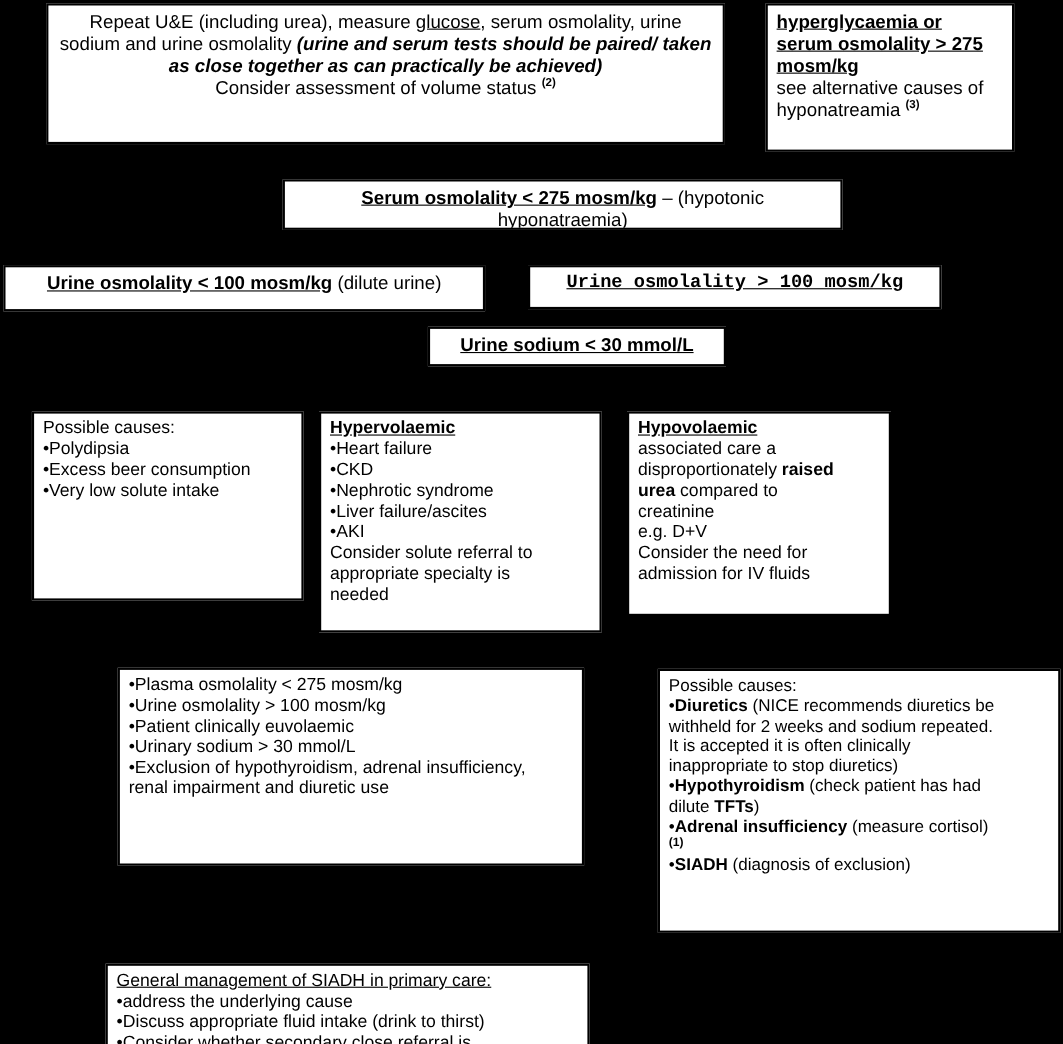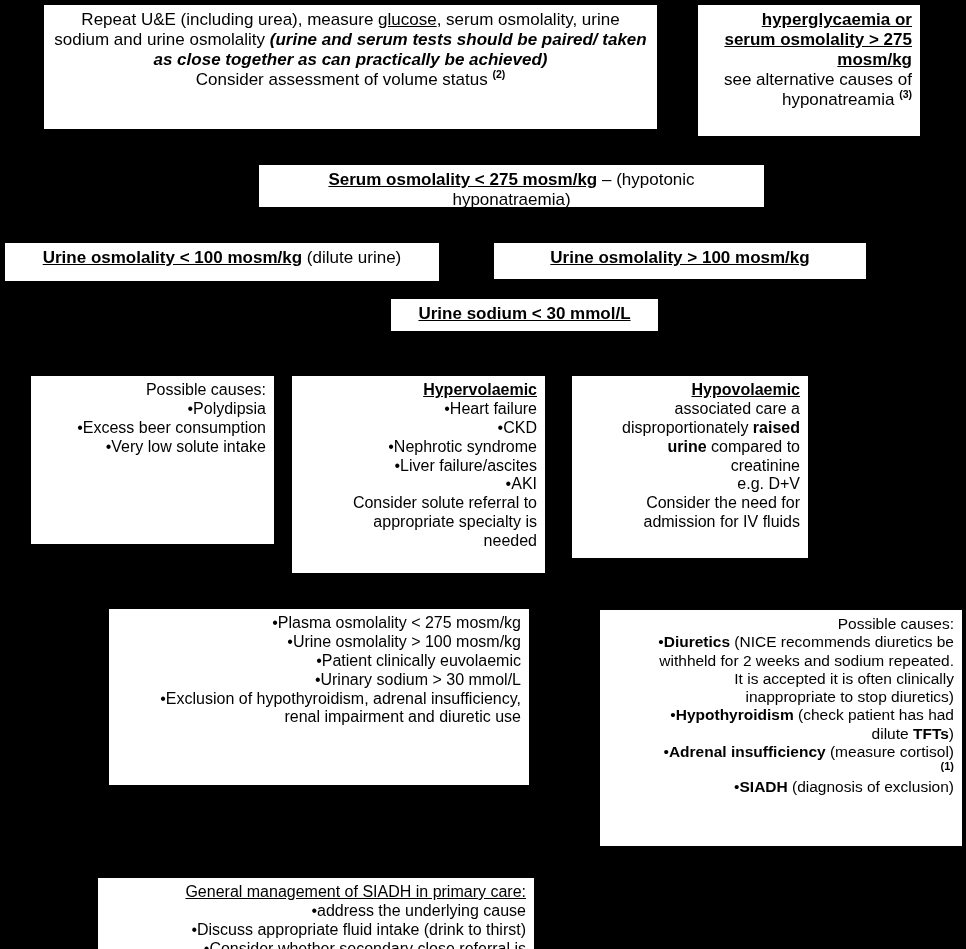--- a/index.html
+++ b/index.html
@@ -31,21 +31,21 @@
     line-height: 1.18;
     overflow: hidden;
   }
   .pad {
     padding: 5px 8px 5px 8px;
   }
   .center {
     text-align: center;
   }
   .left {
-    text-align: right;
+    text-align: left;
   }
   .u { text-decoration: underline; }
   .b { font-weight: bold; }
   .i { font-style: italic; }
   .bu { font-weight: bold; text-decoration: underline; }
   sup {
     font-size: 0.62em;
     font-weight: bold;
     vertical-align: super;
     line-height: 0;
@@ -84,21 +84,21 @@
 
   <div class="box pad center t17" style="left:257px; top:163px; width:509px; height:46px;">
     <span class="row"><span class="bu">Serum osmolality &lt; 275 mosm/kg</span><span> – (hypotonic</span></span>
     <span class="row">hyponatraemia)</span>
   </div>
 
   <div class="box pad center t17" style="left:3px; top:241px; width:438px; height:42px;">
     <span class="row"><span class="bu">Urine osmolality &lt; 100 mosm/kg</span><span> (dilute urine)</span></span>
   </div>
 
-  <div class="box pad center t17" style="left:492px; top:241px; width:376px; height:40px;">
+  <div class="box pad center t17" style="left:480px; top:241px; width:376px; height:40px;font-family:Liberation Mono, monospace;">
     <span class="row bu">Urine osmolality &gt; 100 mosm/kg</span>
   </div>
 
   <div class="box pad center t17" style="left:389px; top:297px; width:271px; height:36px;">
     <span class="row bu">Urine sodium &lt; 30 mmol/L</span>
   </div>
 
   <div class="box pad left t16" style="left:29px; top:374px; width:247px; height:172px;">
     <span class="row">Possible causes:</span>
     <span class="row">•Polydipsia</span>
@@ -115,21 +115,21 @@
     <span class="row">•AKI</span>
     <span class="row">Consider solute referral to</span>
     <span class="row">appropriate specialty is</span>
     <span class="row">needed</span>
   </div>
 
   <div class="box pad left t16" style="left:570px; top:374px; width:240px; height:186px;">
     <span class="row bu">Hypovolaemic</span>
     <span class="row">associated care a</span>
     <span class="row"><span>disproportionately </span><span class="b">raised</span></span>
-    <span class="row"><span class="b">urine</span><span> compared to</span></span>
+    <span class="row"><span class="b">urea</span><span> compared to</span></span>
     <span class="row">creatinine</span>
     <span class="row"> e.g. D+V</span>
     <span class="row">Consider the need for</span>
     <span class="row">admission for IV fluids</span>
   </div>
 
   <div class="box pad left t16" style="left:107px; top:607px; width:424px; height:180px;">
     <span class="row">•Plasma osmolality &lt; 275 mosm/kg</span>
     <span class="row">•Urine osmolality &gt;  100 mosm/kg</span>
     <span class="row">•Patient clinically euvolaemic</span>

